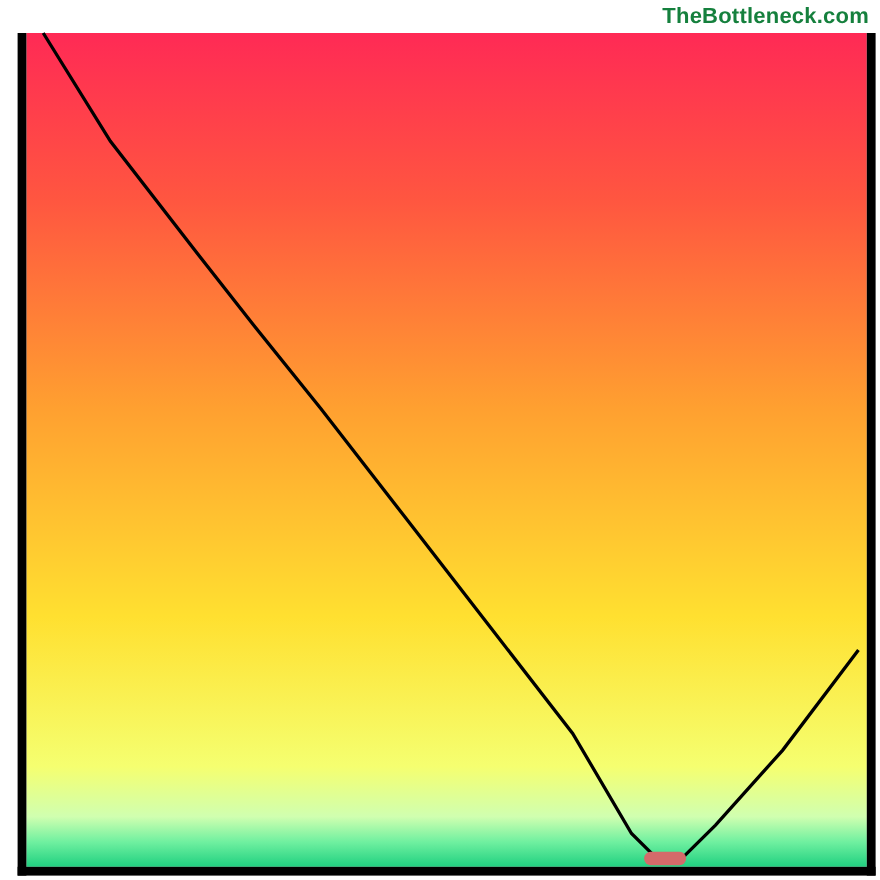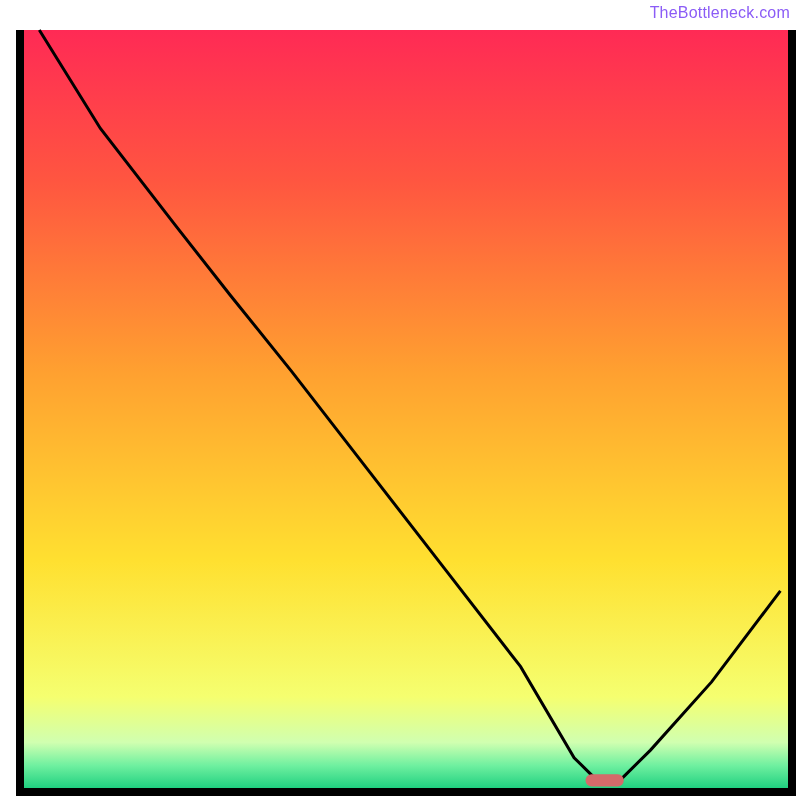--- a/index.html
+++ b/index.html
@@ -12,23 +12,23 @@
   }
   .container {
     position: relative;
     width: 800px;
     height: 800px;
   }
   .watermark {
     position: absolute;
     top: 4px;
     right: 10px;
-    font-size: 16px;
-    font-weight: 400;
-    color: #8b5cf6;
+    font-size: 20px;
+    font-weight: 700;
+    color: #15803d;
     letter-spacing: 0.2px;
   }
   svg {
     position: absolute;
     top: 0;
     left: 0;
   }
 </style>
 </head>
 <body>

